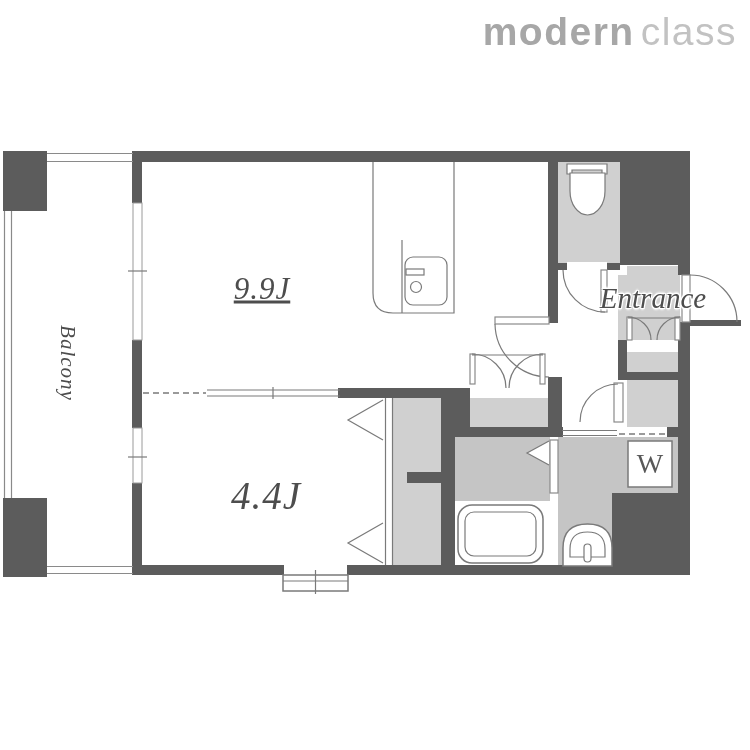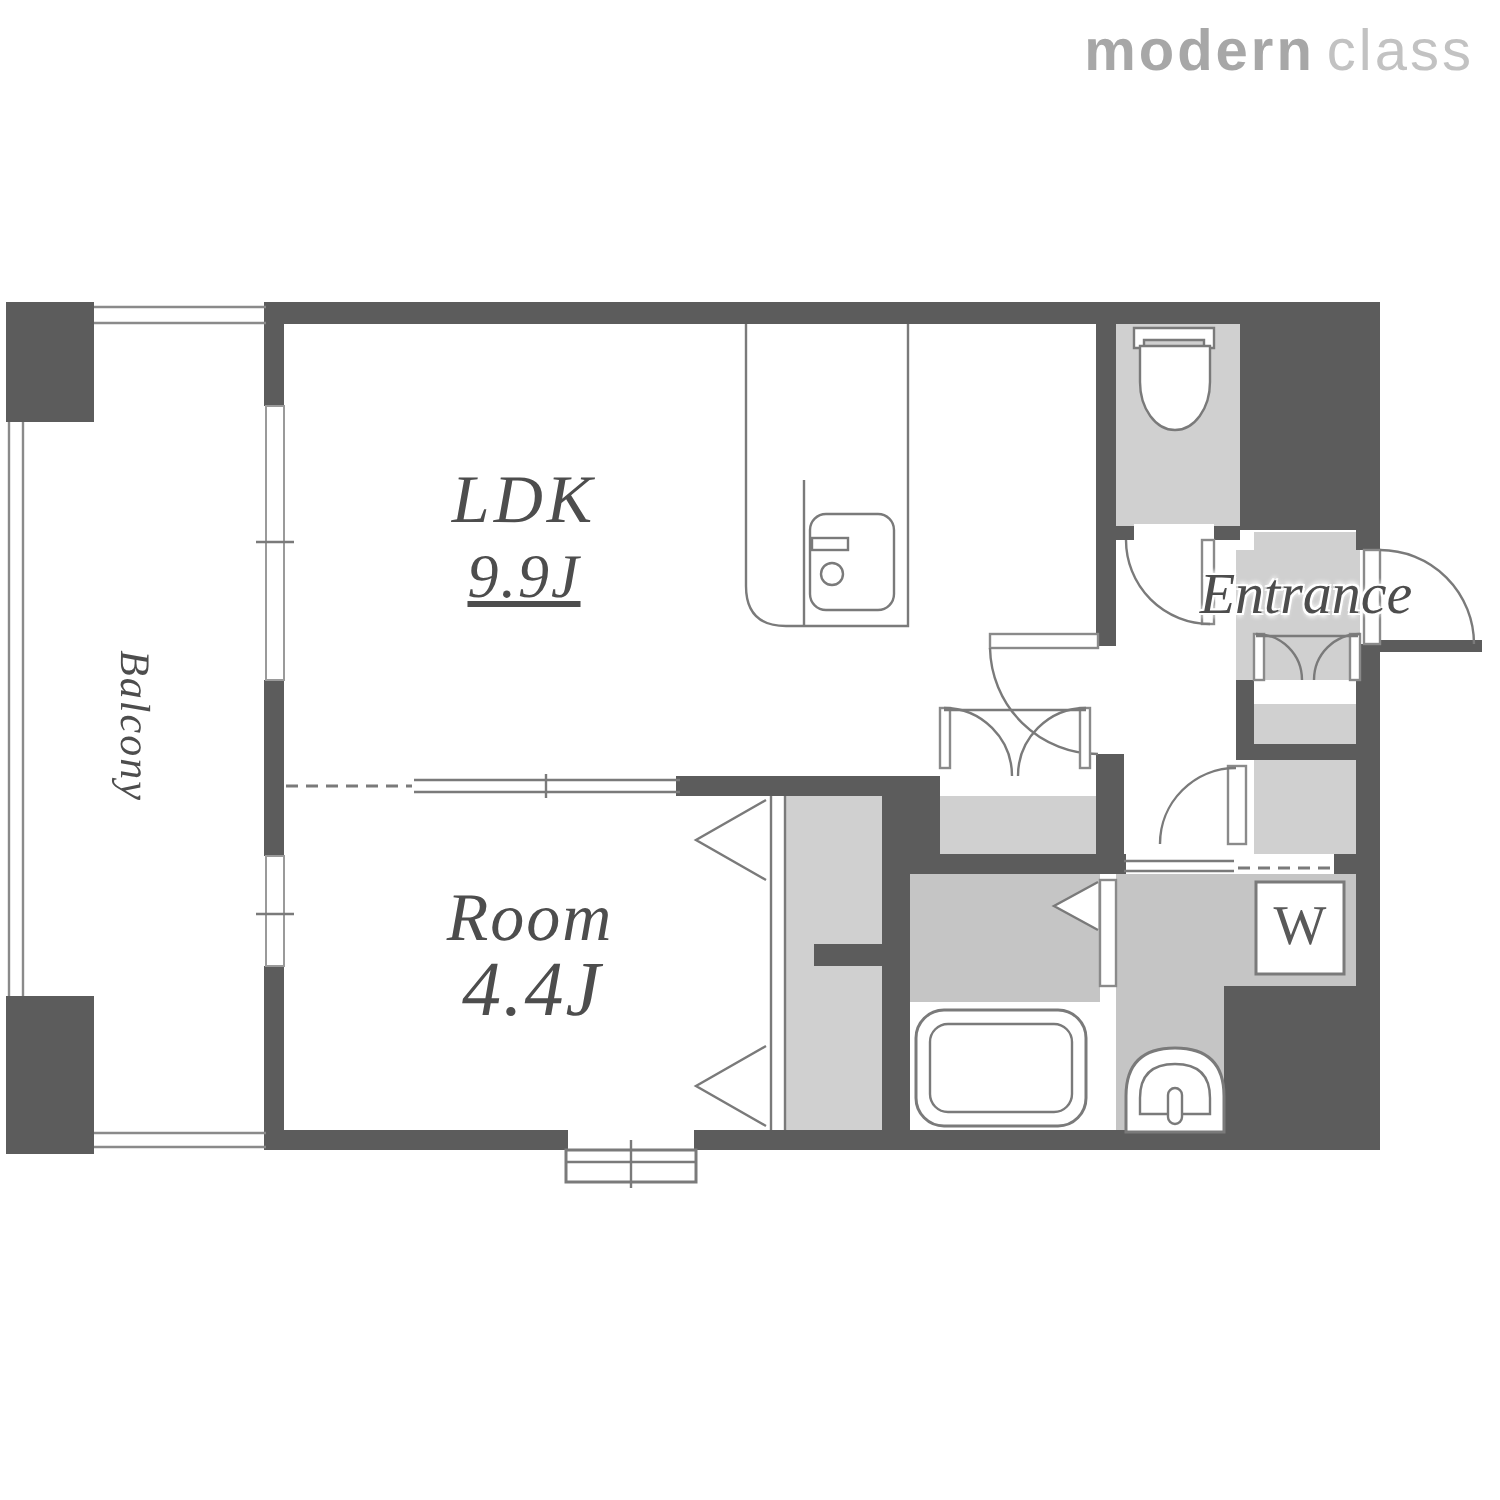--- a/index.html
+++ b/index.html
@@ -28,21 +28,21 @@
        transform:translate(-50%,-50%);white-space:nowrap;line-height:1;}
   .lbl-ldk{left:262px;top:251px;font-size:34px;letter-spacing:2px;}
   .lbl-ldk-size{left:262px;top:288px;font-size:31px;letter-spacing:1px;text-decoration:underline;}
   .lbl-room{left:265px;top:460px;font-size:34px;letter-spacing:1px;}
   .lbl-room-size{left:266px;top:495px;font-size:39px;letter-spacing:1px;}
   .lbl-balcony{left:67px;top:363px;font-size:21px;transform:translate(-50%,-50%) rotate(90deg);letter-spacing:1px;}
   .lbl-entrance{left:653px;top:298px;font-size:29px;
        text-shadow:-1px -1px 0 #fff,1px -1px 0 #fff,-1px 1px 0 #fff,1px 1px 0 #fff,0 2px 2px #fff,0 -2px 2px #fff;}
   .lbl-washer{left:650px;top:464px;font-size:28px;font-style:normal;color:#595959;}
   #logo{position:absolute;top:10px;right:13px;font-family:"Liberation Sans",sans-serif;
-        font-size:29px;letter-spacing:1.5px;}
+        font-size:39px;letter-spacing:1.5px;}
   #logo .b{font-weight:700;color:var(--logo-bold);}
   #logo .l{font-weight:400;color:var(--logo-light);margin-left:6px;}
 </style>
 </head>
 <body>
 
 <div id="stage">
 
   <svg id="plan-svg" width="750" height="750" viewBox="0 0 750 750">
 
@@ -194,23 +194,21 @@
       <g>
         <path class="fx" d="M563,566 L563,548 Q563,524 587.5,524 Q612,524 612,548 L612,566 Z"></path>
         <path class="fxthin" d="M570,557 L570,549 Q570,532 587.5,532 Q605,532 605,549 L605,557 Z"></path>
         <rect class="fxthin" x="584" y="544" width="7" height="18" rx="3.5"></rect>
       </g>
       <rect class="fx" x="628" y="441" width="44" height="46"></rect>
     </g>
   </svg>
 
   <div class="lbl lbl-balcony">Balcony</div>
-  <div class="lbl lbl-ldk">LDK</div>
   <div class="lbl lbl-ldk-size">9.9J</div>
-  <div class="lbl lbl-room">Room</div>
   <div class="lbl lbl-room-size">4.4J</div>
   <div class="lbl lbl-entrance">Entrance</div>
   <div class="lbl lbl-washer">W</div>
 
   <div id="logo">
     <span class="b">modern</span><span class="l">class</span>
   </div>
 </div>
 
 </body></html>

